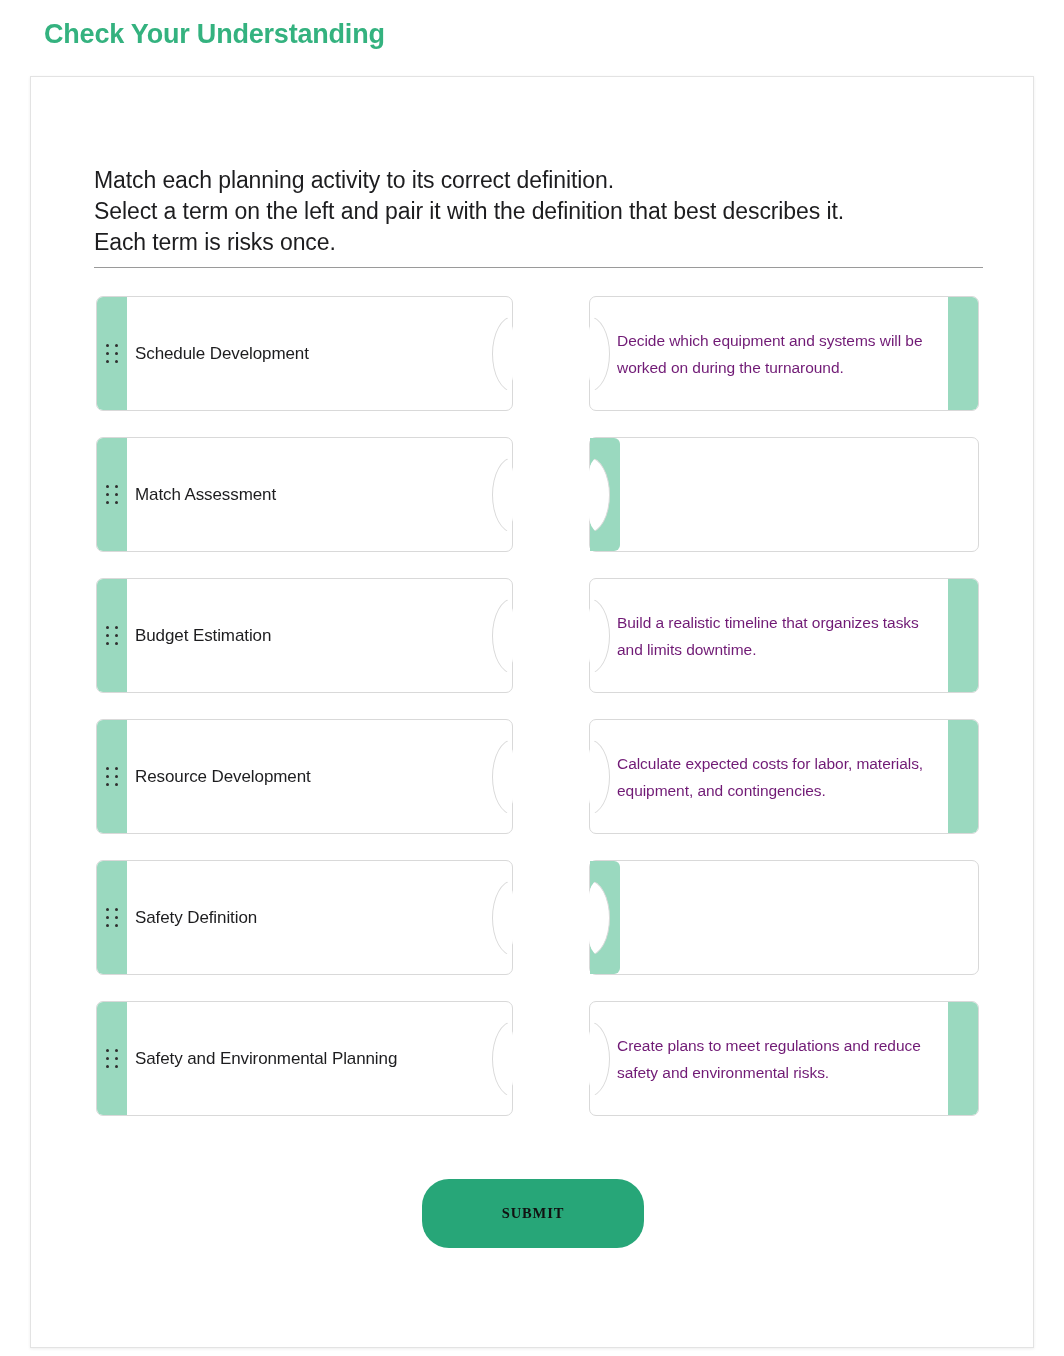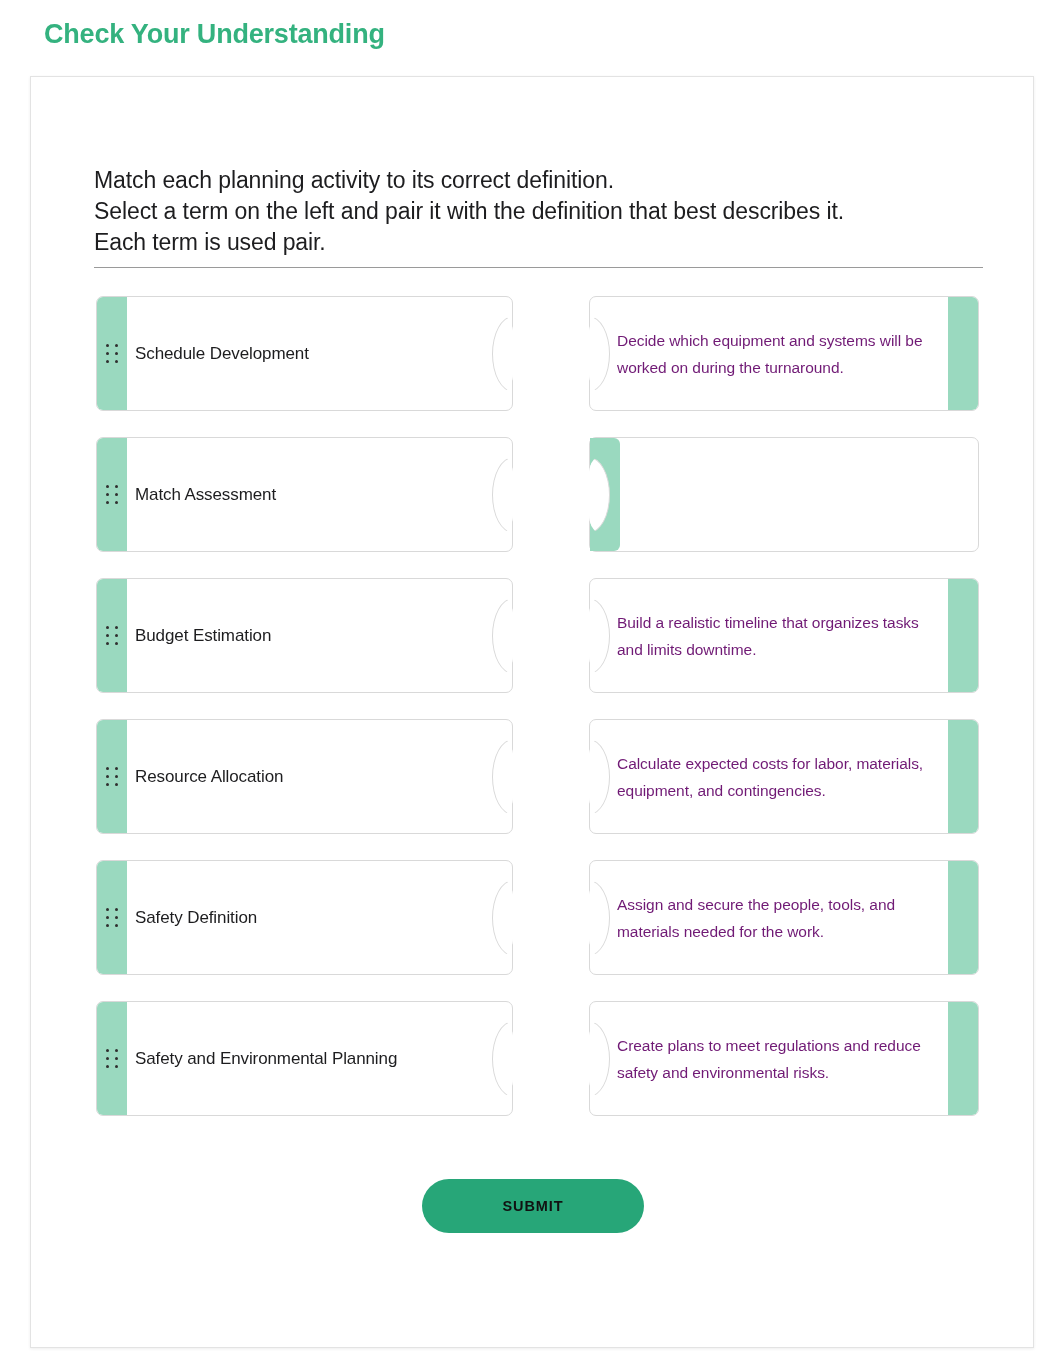--- a/index.html
+++ b/index.html
@@ -199,45 +199,45 @@
   .submit-wrap {
     position: absolute;
     left: 0;
     top: 1102px;
     width: 1004px;
     display: flex;
     justify-content: center;
   }
   .submit-button {
     width: 222px;
-    height: 54px;
+    height: 69px;
     border: none;
     border-radius: 27px;
     background: #27a678;
     color: #111111;
-    font-family: Liberation Sans, sans-serif;
+    font-family: Liberation Serif, serif;
     font-size: 14.5px;
     font-weight: bold;
     letter-spacing: 0.9px;
     cursor: pointer;
   }
 </style>
 </head>
 <body>
 
 <div class="page">
 
   <h1 class="page-title">Check Your Understanding</h1>
 
   <div class="card-panel">
 
     <div class="prompt">
       <div class="prompt-line">Match each planning activity to its correct definition.</div>
       <div class="prompt-line">Select a term on the left and pair it with the definition that best describes it.</div>
-      <div class="prompt-line">Each term is used pair.</div>
+      <div class="prompt-line">Each term is risks once.</div>
     </div>
 
     <div class="divider"></div>
 
     <div class="rows">
 
       <div class="match-row">
         <div class="card term-card">
           <div class="term-handle">
             <span class="grip">
@@ -307,21 +307,21 @@
           <div class="term-handle">
             <span class="grip">
               <i></i>
                 <i></i>
                 <i></i>
                 <i></i>
                 <i></i>
                 <i></i>
             </span>
           </div>
-          <div class="term-label">Resource Allocation</div>
+          <div class="term-label">Resource Development</div>
           <div class="socket-right"></div>
         </div>
         <div class="card def-card">
           <div class="socket-left"></div>
           <div class="def-text">Calculate expected costs for labor, materials, equipment, and contingencies.</div>
           <div class="def-handle"></div>
         </div>
       </div>
 
       <div class="match-row">
@@ -334,21 +334,20 @@
                 <i></i>
                 <i></i>
                 <i></i>
             </span>
           </div>
           <div class="term-label">Safety Definition</div>
           <div class="socket-right"></div>
         </div>
         <div class="card def-card">
           <div class="socket-left"></div>
-          <div class="def-text">Assign and secure the people, tools, and materials needed for the work.</div>
           <div class="def-handle"></div>
         </div>
       </div>
 
       <div class="match-row">
         <div class="card term-card">
           <div class="term-handle">
             <span class="grip">
               <i></i>
                 <i></i>

